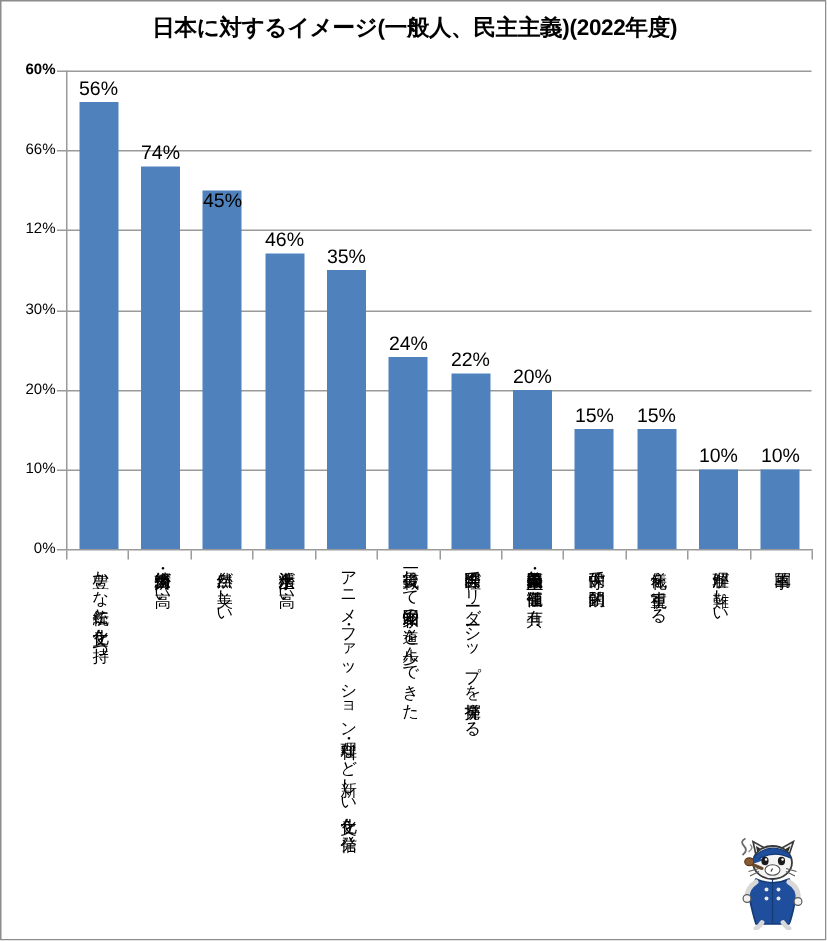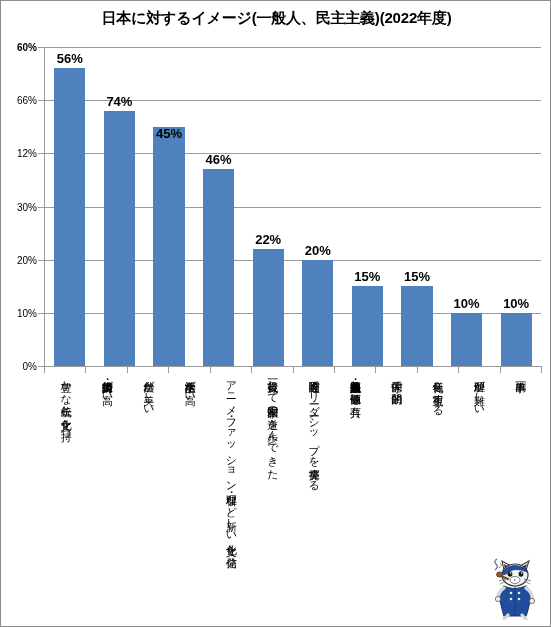--- a/index.html
+++ b/index.html
@@ -90,21 +90,21 @@
   }
   .bar {
     width: 63%;
     background: #4f81bd;
   }
   .bar-value {
     position: absolute;
     left: 50%;
     transform: translateX(-50%);
     font-size: 13px;
-    font-weight: bold;
+    font-weight: normal;
     color: #000000;
     white-space: nowrap;
     text-align: center;
   }
   
   #axis-x-line {
     position: absolute;
     left: 43px;
     top: 365px;
     width: 498px;
@@ -201,20 +201,28 @@
         <div class="bar" style="height: 255.2px; background: rgb(79, 129, 189);"></div>
         <div class="bar-value" style="bottom: 257.2px;">74%</div>
       </div>
       <div class="bar-slot">
         <div class="bar" style="height: 239.25px; background: rgb(79, 129, 189);"></div>
         <div class="bar-value" style="bottom: 225px;">45%</div>
       </div>
       <div class="bar-slot">
         <div class="bar" style="height: 196.717px; background: rgb(79, 129, 189);"></div>
         <div class="bar-value" style="bottom: 198.717px;">46%</div>
+      </div>
+      <div class="bar-slot">
+        <div class="bar" style="height: 186.083px; background: rgb(79, 129, 189);"></div>
+        <div class="bar-value" style="bottom: 188.083px;">35%</div>
+      </div>
+      <div class="bar-slot">
+        <div class="bar" style="height: 127.6px; background: rgb(79, 129, 189);"></div>
+        <div class="bar-value" style="bottom: 129.6px;">24%</div>
       </div>
       <div class="bar-slot">
         <div class="bar" style="height: 116.967px; background: rgb(79, 129, 189);"></div>
         <div class="bar-value" style="bottom: 118.967px;">22%</div>
       </div>
       <div class="bar-slot">
         <div class="bar" style="height: 106.333px; background: rgb(79, 129, 189);"></div>
         <div class="bar-value" style="bottom: 108.333px;">20%</div>
       </div>
       <div class="bar-slot">

